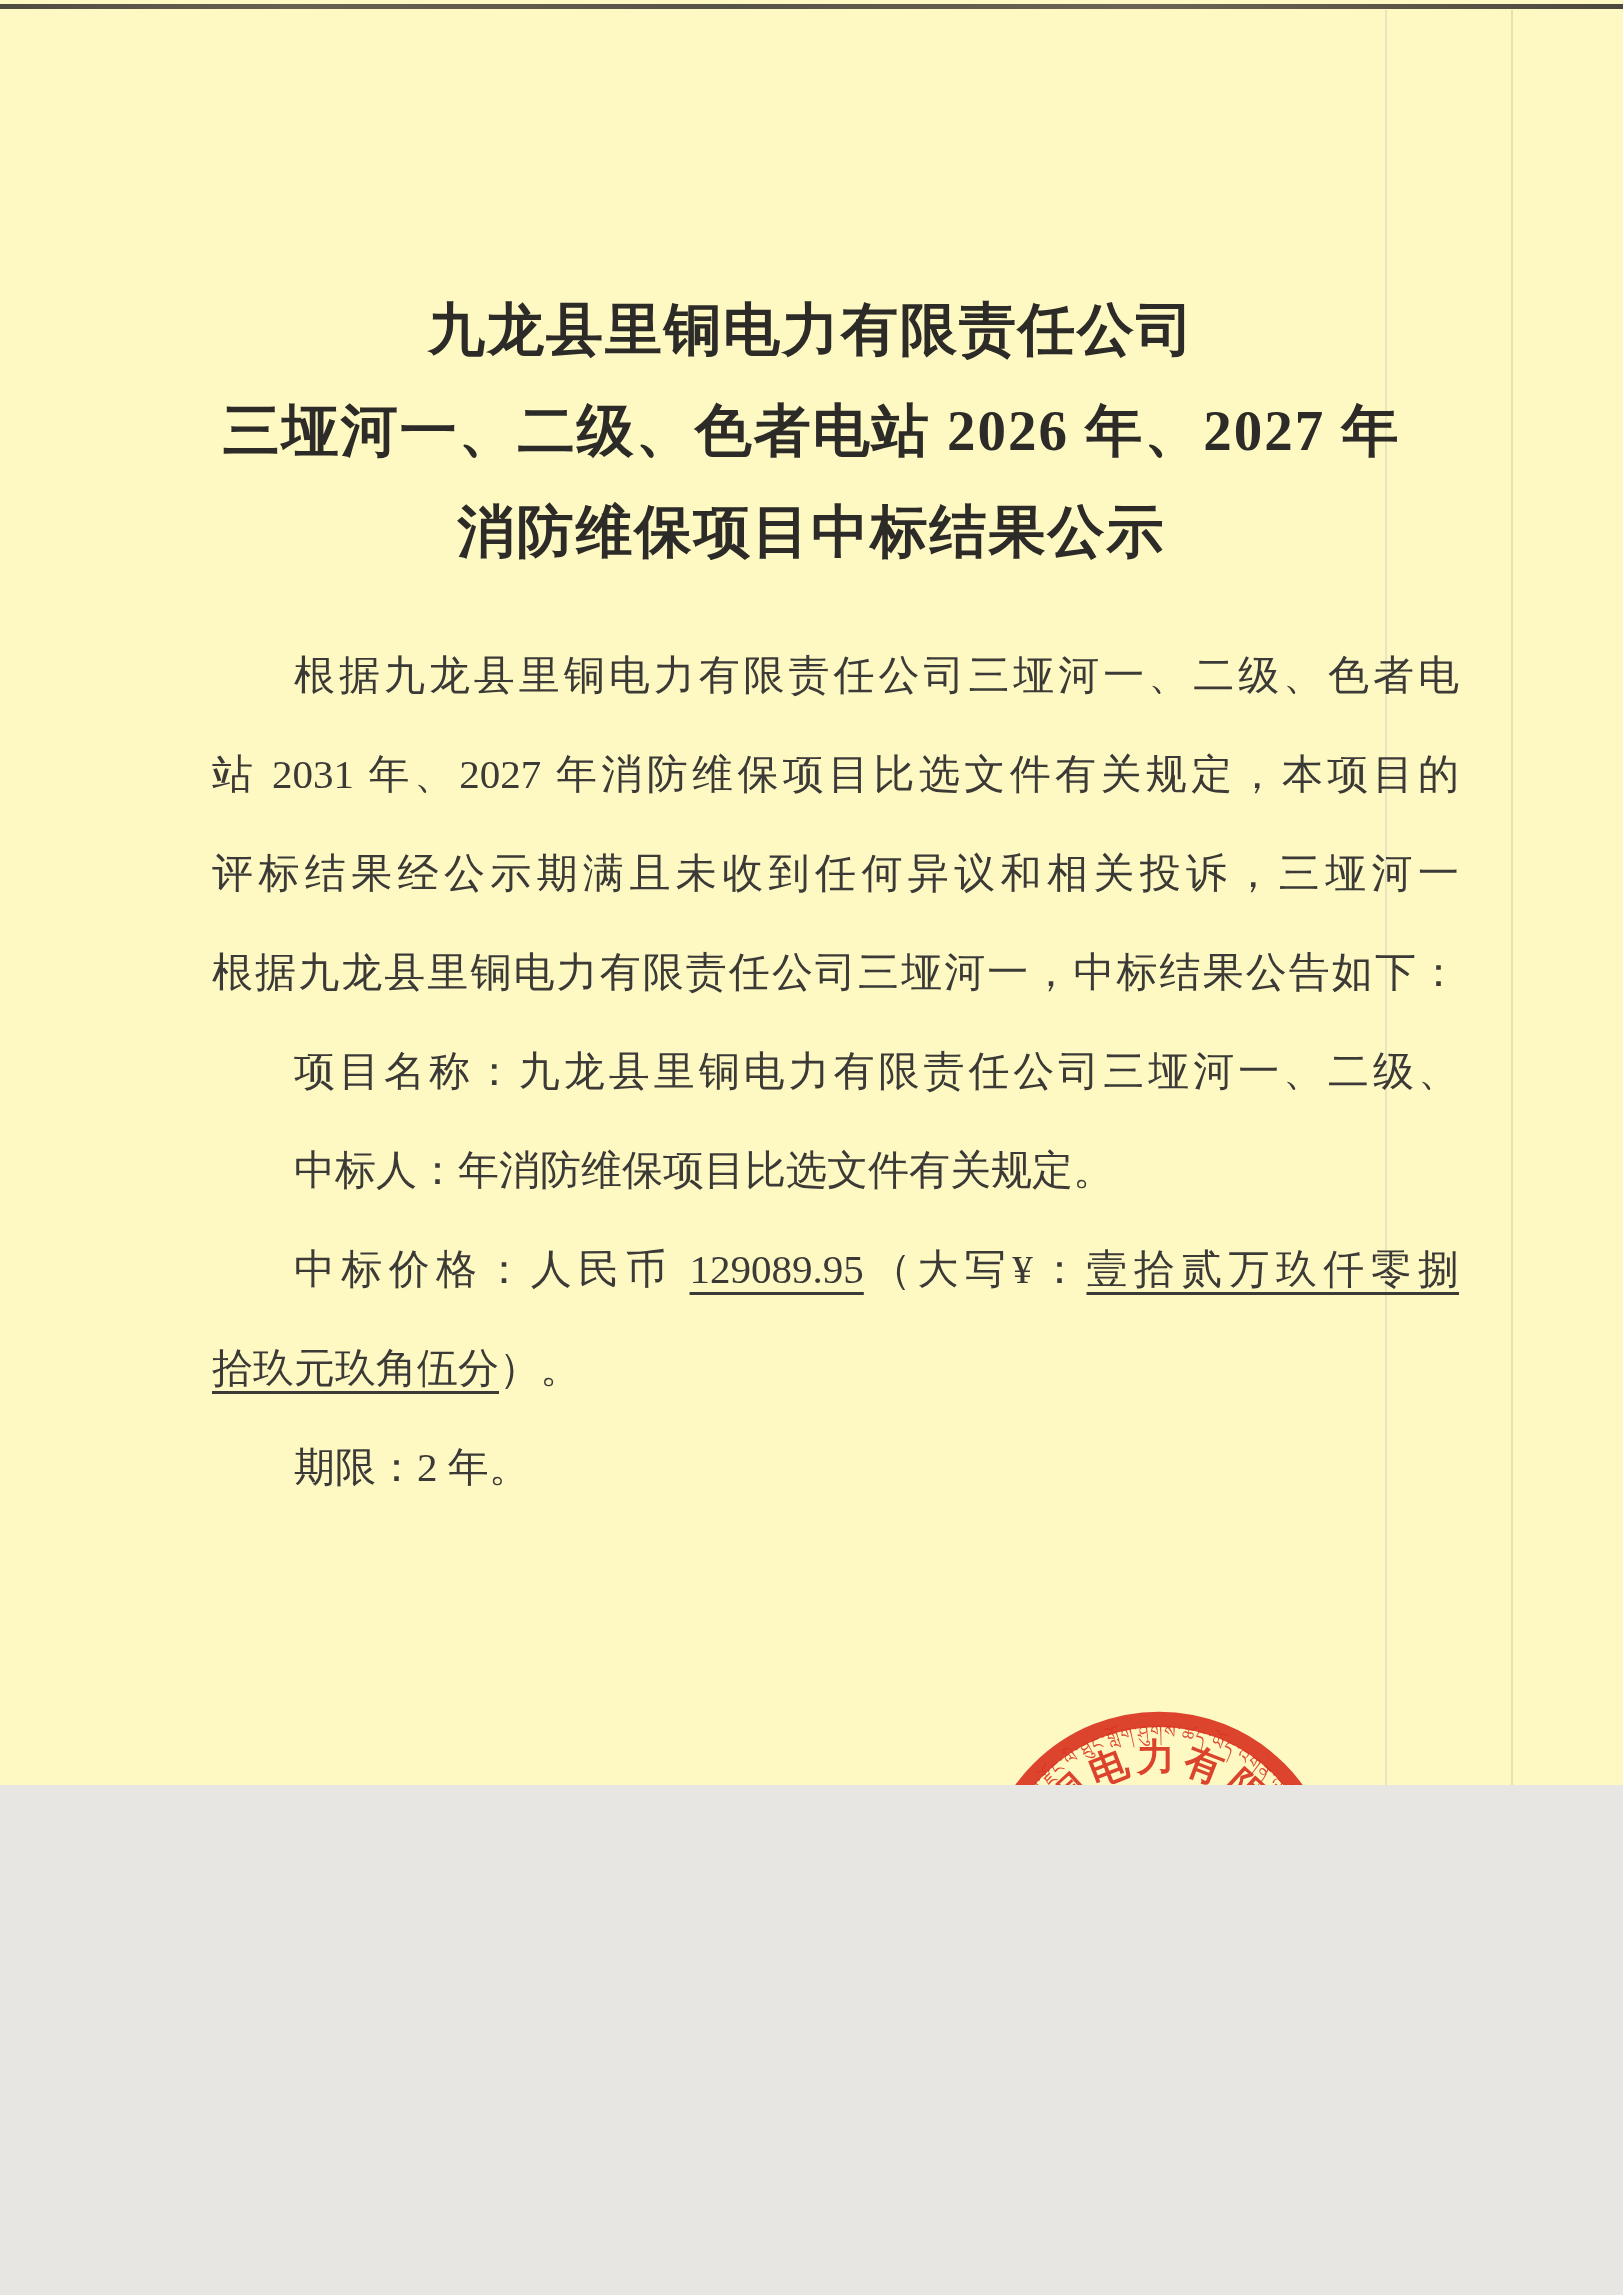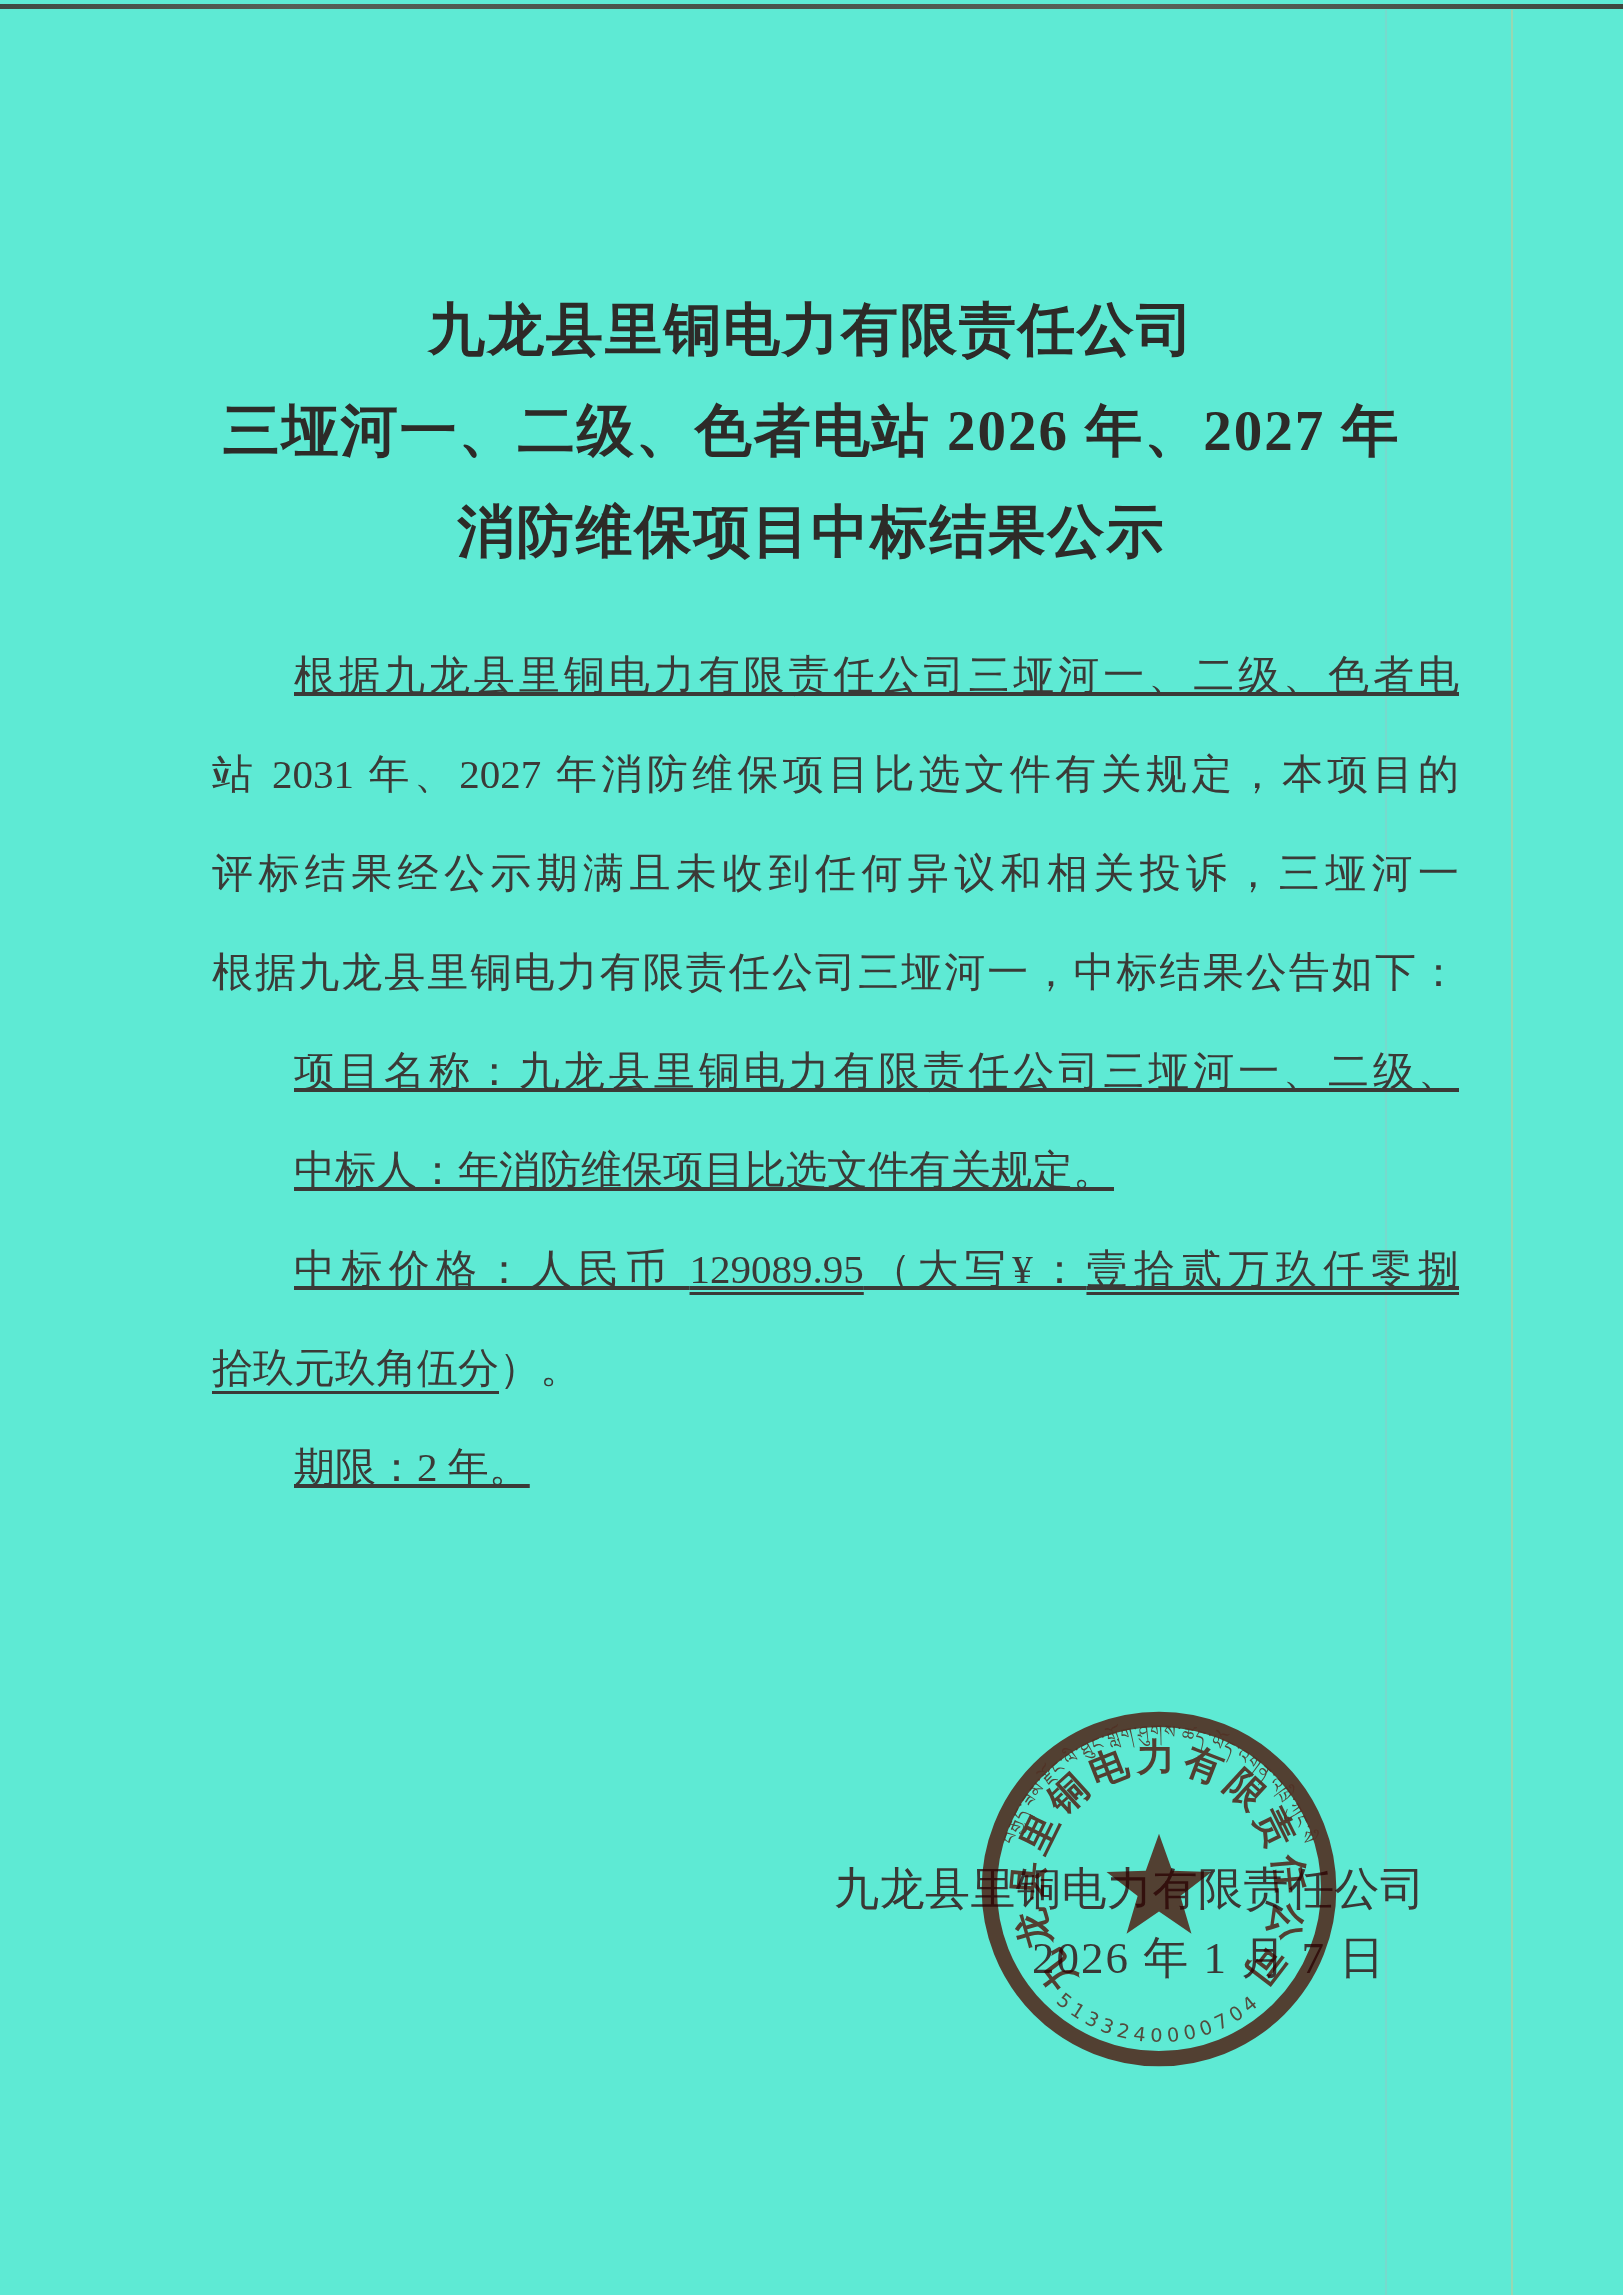--- a/index.html
+++ b/index.html
@@ -3,22 +3,22 @@
 <meta charset="utf-8">
 <style>
   html, body {
     margin: 0;
     padding: 0;
     background: #e8e6e2;
   }
   .page {
     position: relative;
     width: 1623px;
-    height: 2295px;
-    background: #5eead4;
+    height: 1785px;
+    background: #fef9c3;
     overflow: hidden;
     font-family: "Liberation Serif", serif;
   }
   
   .scan-top {
     position: absolute;
     left: 0; top: 4.1px;
     width: 100%; height: 5.1px;
     background: linear-gradient(90deg, #3d3833 0%, #564f48 18%, #45403a 45%, #5a534b 70%, #3a352f 100%);
     opacity: 0.9;
@@ -60,21 +60,20 @@
     height: 99px;
     line-height: 99px;
     text-align: left;
   }
   .bline.just {
     text-align: justify;
     text-align-last: justify;
   }
   .bline.ind {
     text-indent: 82px;
-    text-decoration: underline;
   }
   .u {
     text-decoration: underline;
     text-underline-offset: 9.2px;
     text-decoration-thickness: 2.6px;
     margin-top: 40px;
   }
   
   .sig-company {
     position: absolute;

